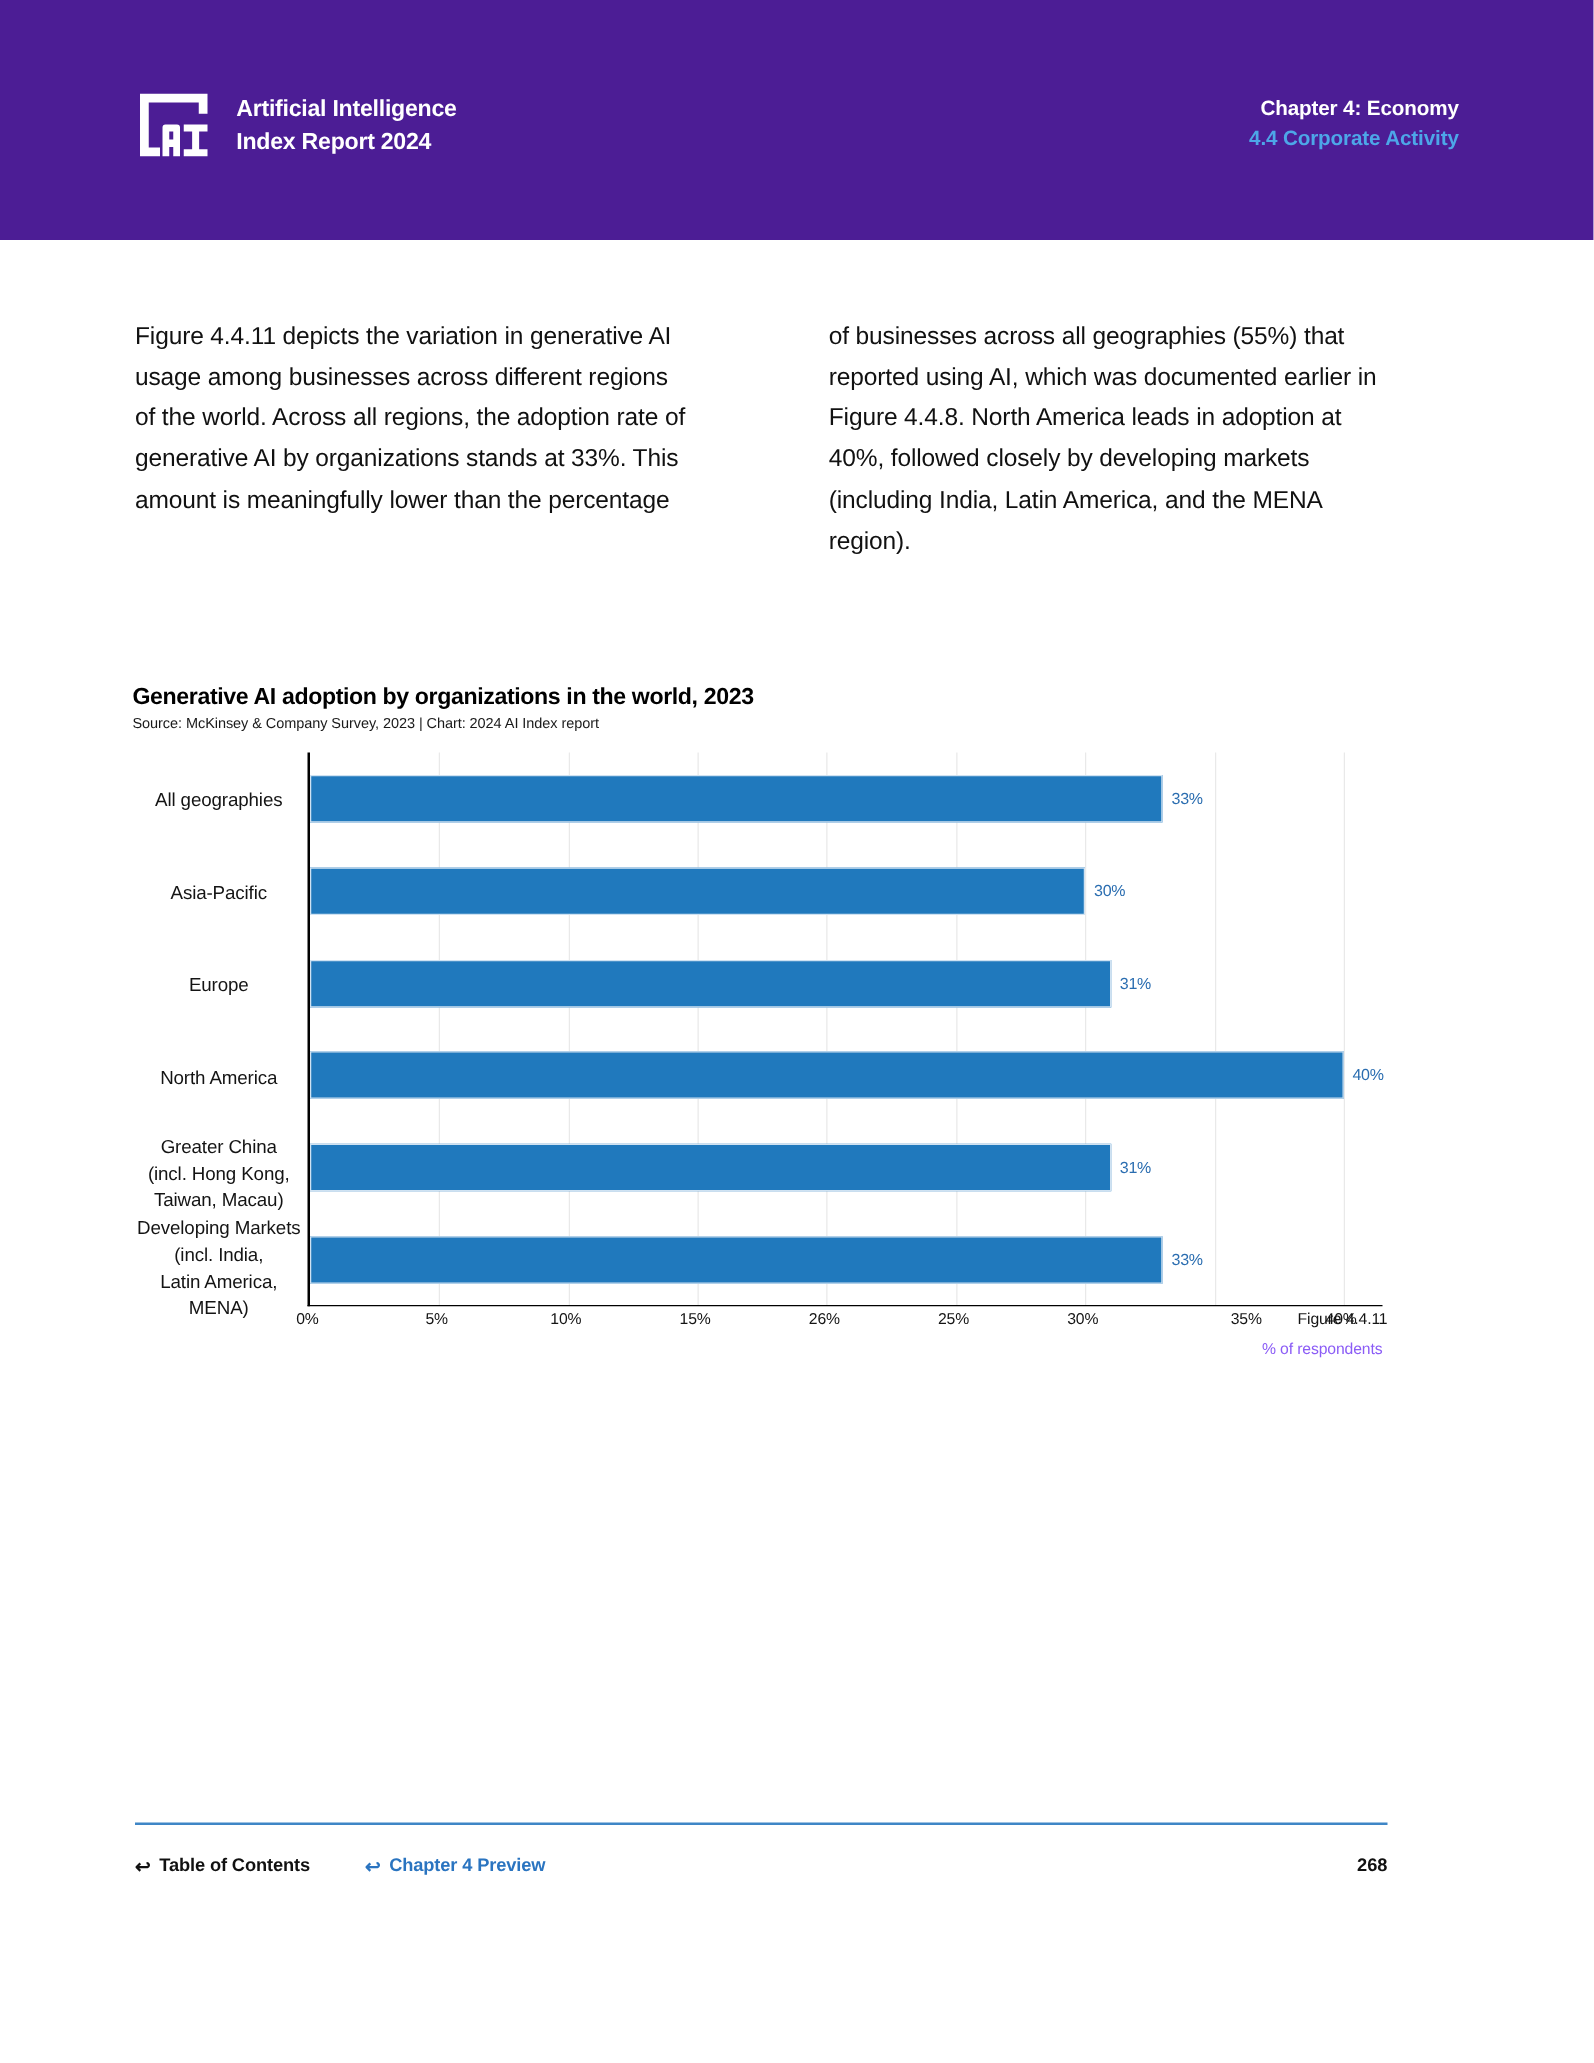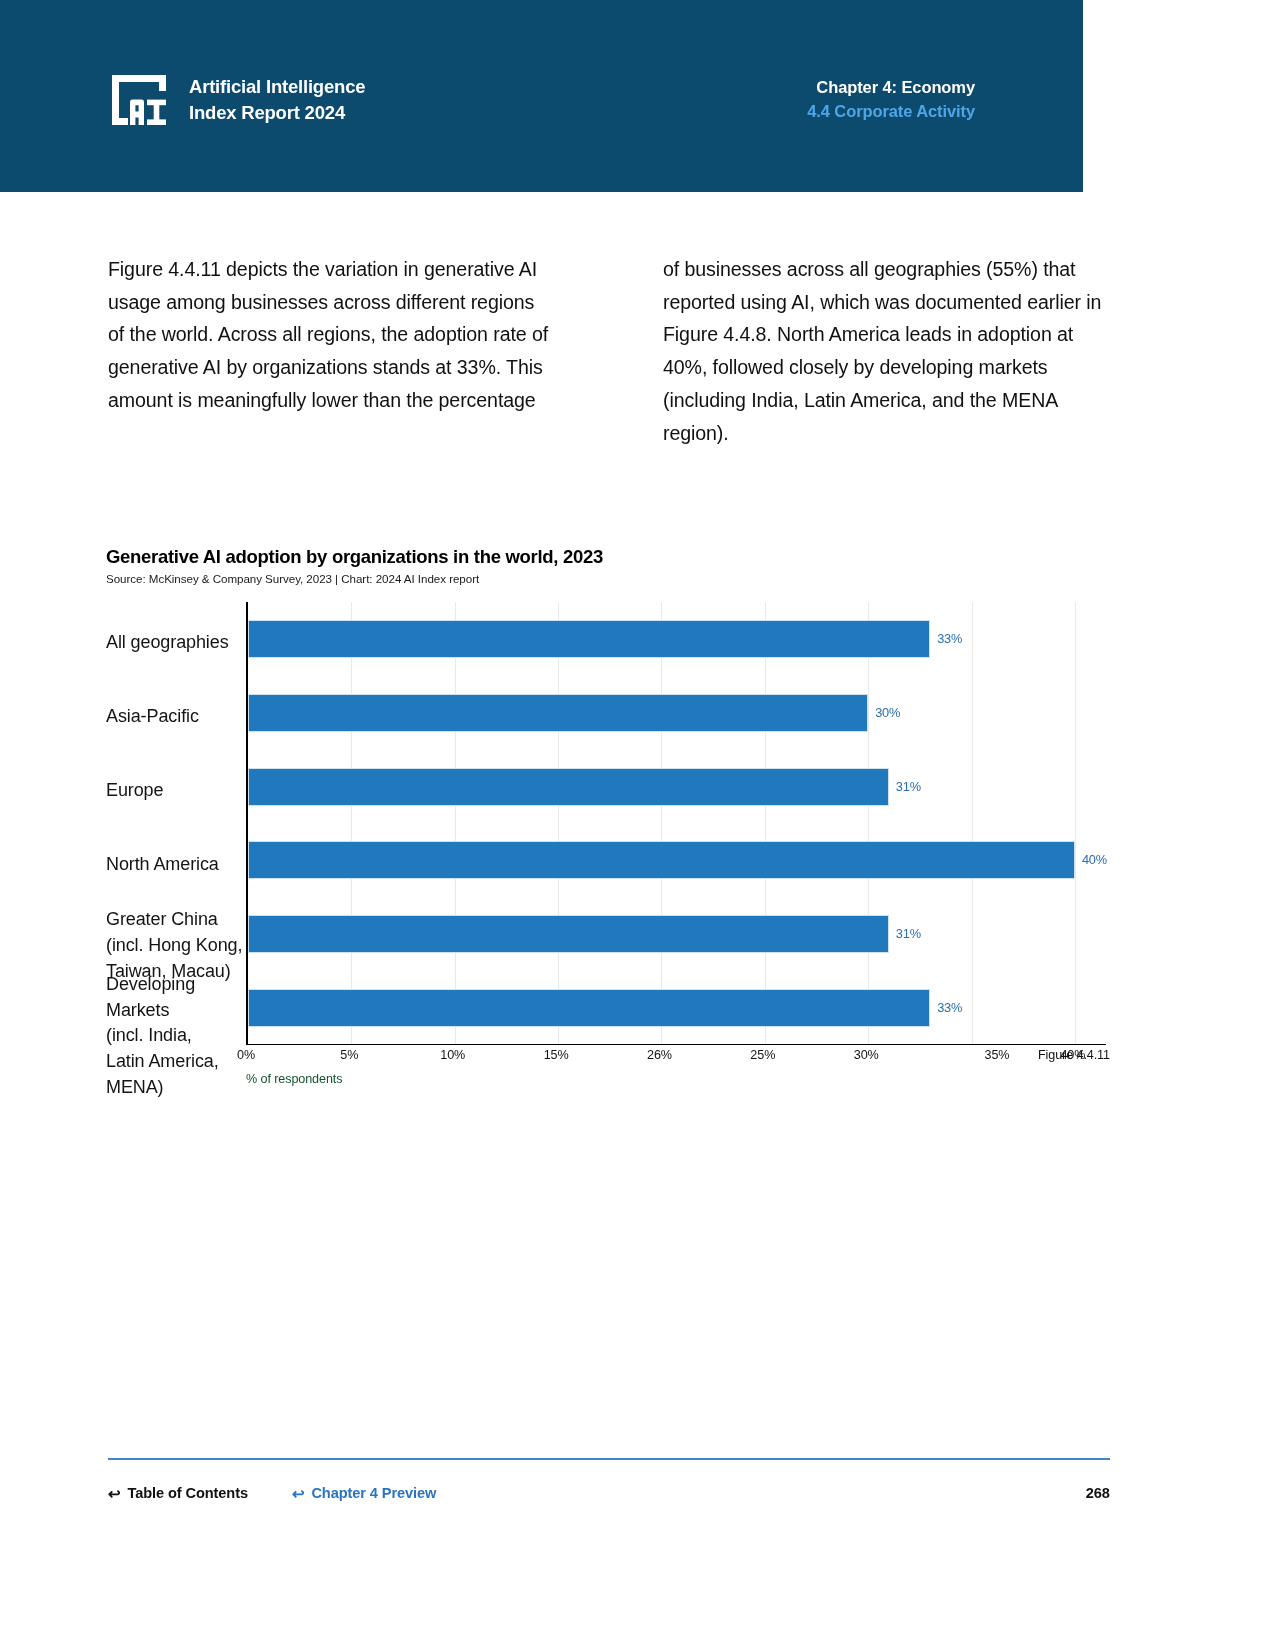--- a/index.html
+++ b/index.html
@@ -15,23 +15,23 @@
     width: 1275px;
     height: 1650px;
     background: #ffffff;
     overflow: hidden;
   }
 
   
   .header {
     position: absolute;
     top: 0; left: 0;
-    width: 1083px;
+    width: 1275px;
     height: 192px;
-    background: #0c4a6e;
+    background: #4c1d95;
     display: flex;
     align-items: center;
     justify-content: space-between;
     padding: 0 108px 0 108px;
   }
   .brand {
     display: flex;
     align-items: center;
     gap: 19px;
     margin-top: 8px;
@@ -114,23 +114,23 @@
   
   .ylabels {
     position: absolute;
     left: 0; top: 0;
     width: 138px;
     height: 443px;
   }
   .ylabel {
     position: absolute;
     right: 0;
-    text-align: left;
+    text-align: center;
     width: 138px;
-    font-size: 18px;
+    font-size: 15px;
     line-height: 1.42;
     color: #141414;
     letter-spacing: -0.1px;
   }
 
   .plot {
     position: absolute;
     left: 140px;
     top: 0;
     width: 860px;
@@ -173,23 +173,23 @@
     font-size: 12.6px;
     color: #141414;
     letter-spacing: -0.1px;
     white-space: nowrap;
   }
   .xaxis-title {
     position: absolute;
     top: 470px;
     left: 140px;
     width: 860px;
-    text-align: left;
+    text-align: right;
     font-size: 12.6px;
-    color: #14532d;
+    color: #8b5cf6;
     letter-spacing: -0.1px;
   }
   .figure-caption {
     position: absolute;
     top: 1048px;
     left: 108px;
     width: 1002px;
     text-align: right;
     font-size: 12.6px;
     color: #141414;

